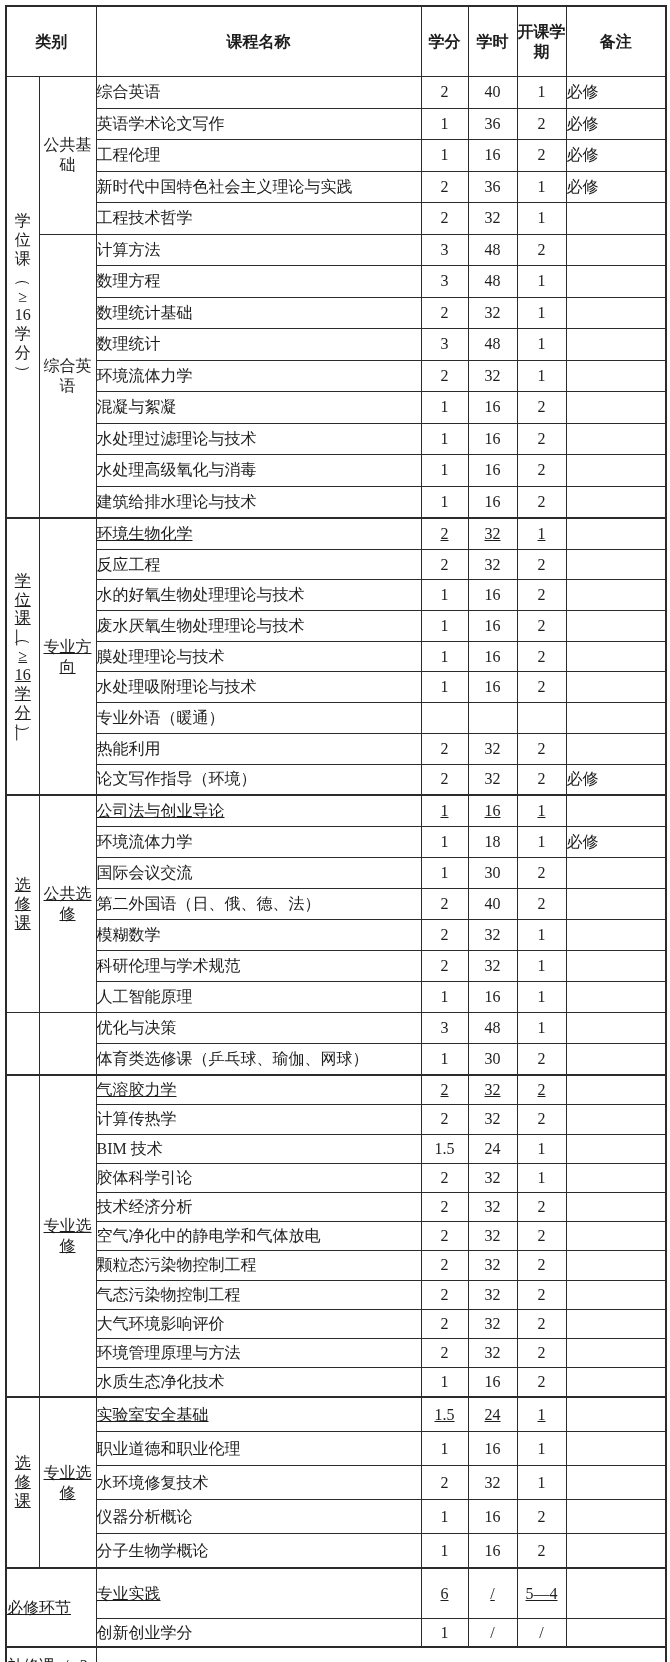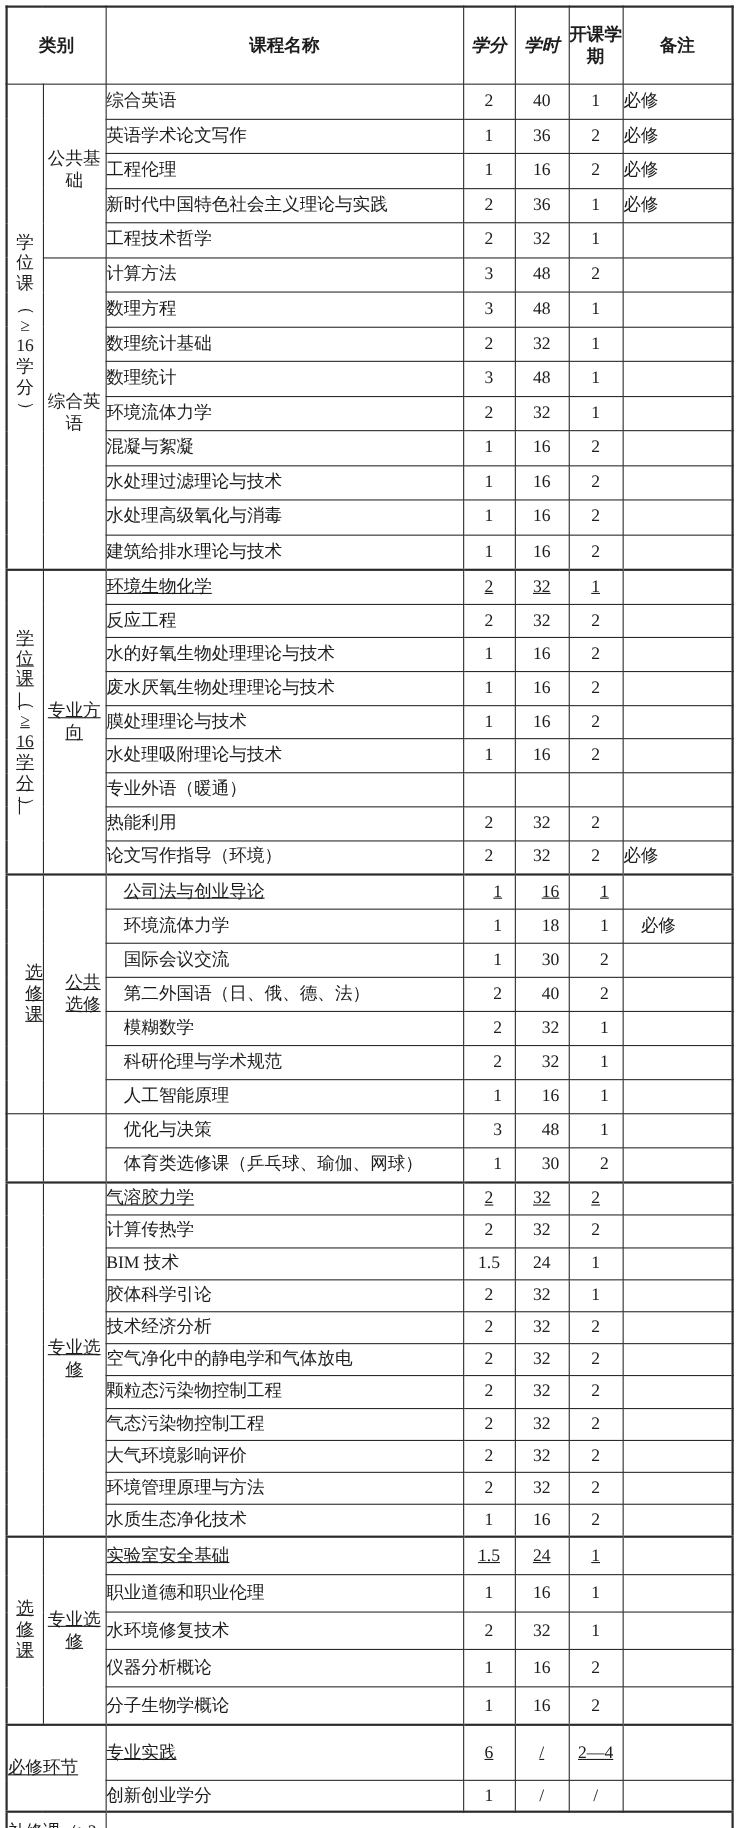--- a/index.html
+++ b/index.html
@@ -24,36 +24,36 @@
     padding:0;
   }
   thead th{
     height:69px;
     font-weight:bold;
     font-size:16.5px;
     text-align:center;
     border-bottom:2px solid #2b2b2b;
   }
   th.sem, td.sem{padding:0 11px;word-break:break-all;}
-  th.crh{padding:0 11px;font-style:italic;}
+  th.crh{padding:0 11px;}
   tbody tr.sec > td{border-top:2px solid #2b2b2b;text-decoration:underline;}
   td.c1{text-align:center;padding:0 2px;}
   td.c2{text-align:center;padding:0 6px;line-height:1.35;}
   td.cmerge{padding:0 6px;line-height:1.5;}
   td.cn{text-align:left;padding:0 4px 0 8px;white-space:nowrap;}
   td.num{text-align:center;}
   td.note{text-align:left;}
   td.makeup-text{text-align:left;padding:4px 10px;line-height:1.55;}
   
   .vch{display:block;text-align:center;line-height:1.18;}
   .vch.rot{transform:rotate(90deg);}
   
   tr.h-a  td{height:30.5px;}
   tr.h-b  td{height:29.7px;}
-  tr.h-c  td{height:30px;padding-left:16px;}
+  tr.h-c  td{height:30px;}
   tr.h-d  td{height:28.2px;}
   tr.h-e  td{height:33px;}
   tr.h-f1 td{height:49px;}
   tr.h-f2 td{height:27px;}
   tr.h-g  td{height:55px;}
 </style>
 </head>
 <body>
 
 <div class="page">
@@ -453,21 +453,21 @@
           <td class="num">1</td>
           <td class="num">16</td>
           <td class="num sem">2</td>
           <td class="note"></td>
         </tr>
     <tr class="h-f1 sec">
           <td class="cmerge" colspan="2" rowspan="2">必修环节</td>
           <td class="cn">专业实践</td>
           <td class="num">6</td>
           <td class="num">/</td>
-          <td class="num sem">2—4</td>
+          <td class="num sem">5—4</td>
           <td class="note"></td>
         </tr>
     <tr class="h-f2">
           <td class="cn">创新创业学分</td>
           <td class="num">1</td>
           <td class="num">/</td>
           <td class="num sem">/</td>
           <td class="note"></td>
         </tr>
     <tr class="h-g sec">

